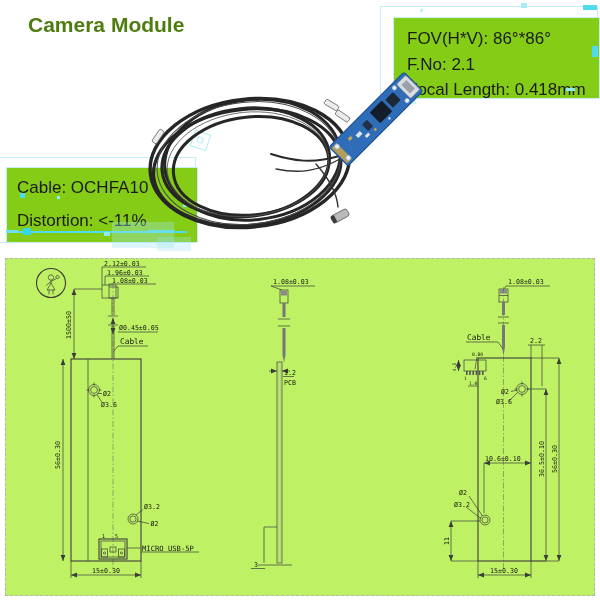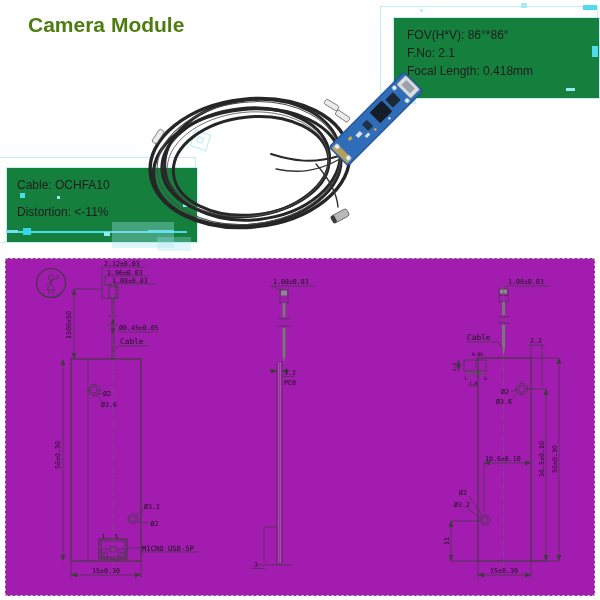--- a/index.html
+++ b/index.html
@@ -5,36 +5,36 @@
   html,body{margin:0;padding:0;}
   body{width:600px;height:600px;position:relative;background:#fff;
        font-family:"Liberation Sans",sans-serif;overflow:hidden;}
   
   .title-block{position:absolute;left:28px;top:14px;z-index:3;}
   .title{font-size:27px;font-weight:800;letter-spacing:1px;color:#efa01f;
          font-family:"Liberation Sans",sans-serif;}
   .subtitle{font-size:21px;font-weight:700;color:#4d7c0f;margin-top:-1px;}
   
   .outer-frame{position:absolute;border:1px solid #c2eff6;z-index:1;background:transparent;}
-  .info-box{position:absolute;background:#15803d;border:1px solid #c7f0f6;z-index:2;
-            color:#1c1c1c;font-size:12px;}
+  .info-box{position:absolute;background:#84cc16;border:1px solid #c7f0f6;z-index:2;
+            color:#1c1c1c;font-size:17px;}
   .spec-box{left:393px;top:17px;width:192px;height:72px;padding:8px 0 0 13px;line-height:1.5;}
   .sensor-box{left:6px;top:167px;width:180px;height:64px;padding:10px 0 0 10px;}
   .sensor-box .line{margin-bottom:13px;}
   .accent-bar{position:absolute;left:6px;top:231px;width:181px;height:2px;background:#4fdbec;z-index:2;}
   
   .deco{position:absolute;z-index:2;}
   .chip-icon{position:absolute;left:192px;top:132px;width:15px;height:15px;
              border:1.5px solid #b4eef5;transform:rotate(18deg);z-index:2;}
   .chip-icon .inner{position:absolute;left:4px;top:4px;width:4px;height:4px;border:1.5px solid #b4eef5;}
   
   .photo{position:absolute;left:128px;top:68px;z-index:5;}
   
   .panel{position:absolute;left:5px;top:258px;width:588px;height:336px;
-         border:1px dashed #b5b5b5;background:#a21caf;z-index:4;}
+         border:1px dashed #b5b5b5;background:#bef264;z-index:4;}
   .panel svg{display:block;}
   .s{stroke:#3c3c3c;stroke-width:.7;fill:none;}
   .sb{stroke:#3c3c3c;stroke-width:1.1;fill:none;}
   .cl{stroke:#666;stroke-width:.55;fill:none;stroke-dasharray:6 2 1.5 2;}
   text{fill:#161616;font-family:"DejaVu Sans Mono",monospace;}
   .d{font-size:6.6px;}
   .d5{font-size:5px;}
   .d45{font-size:4.6px;}
   .lbl{font-size:7.2px;}
   .cab{font-size:7.8px;}

